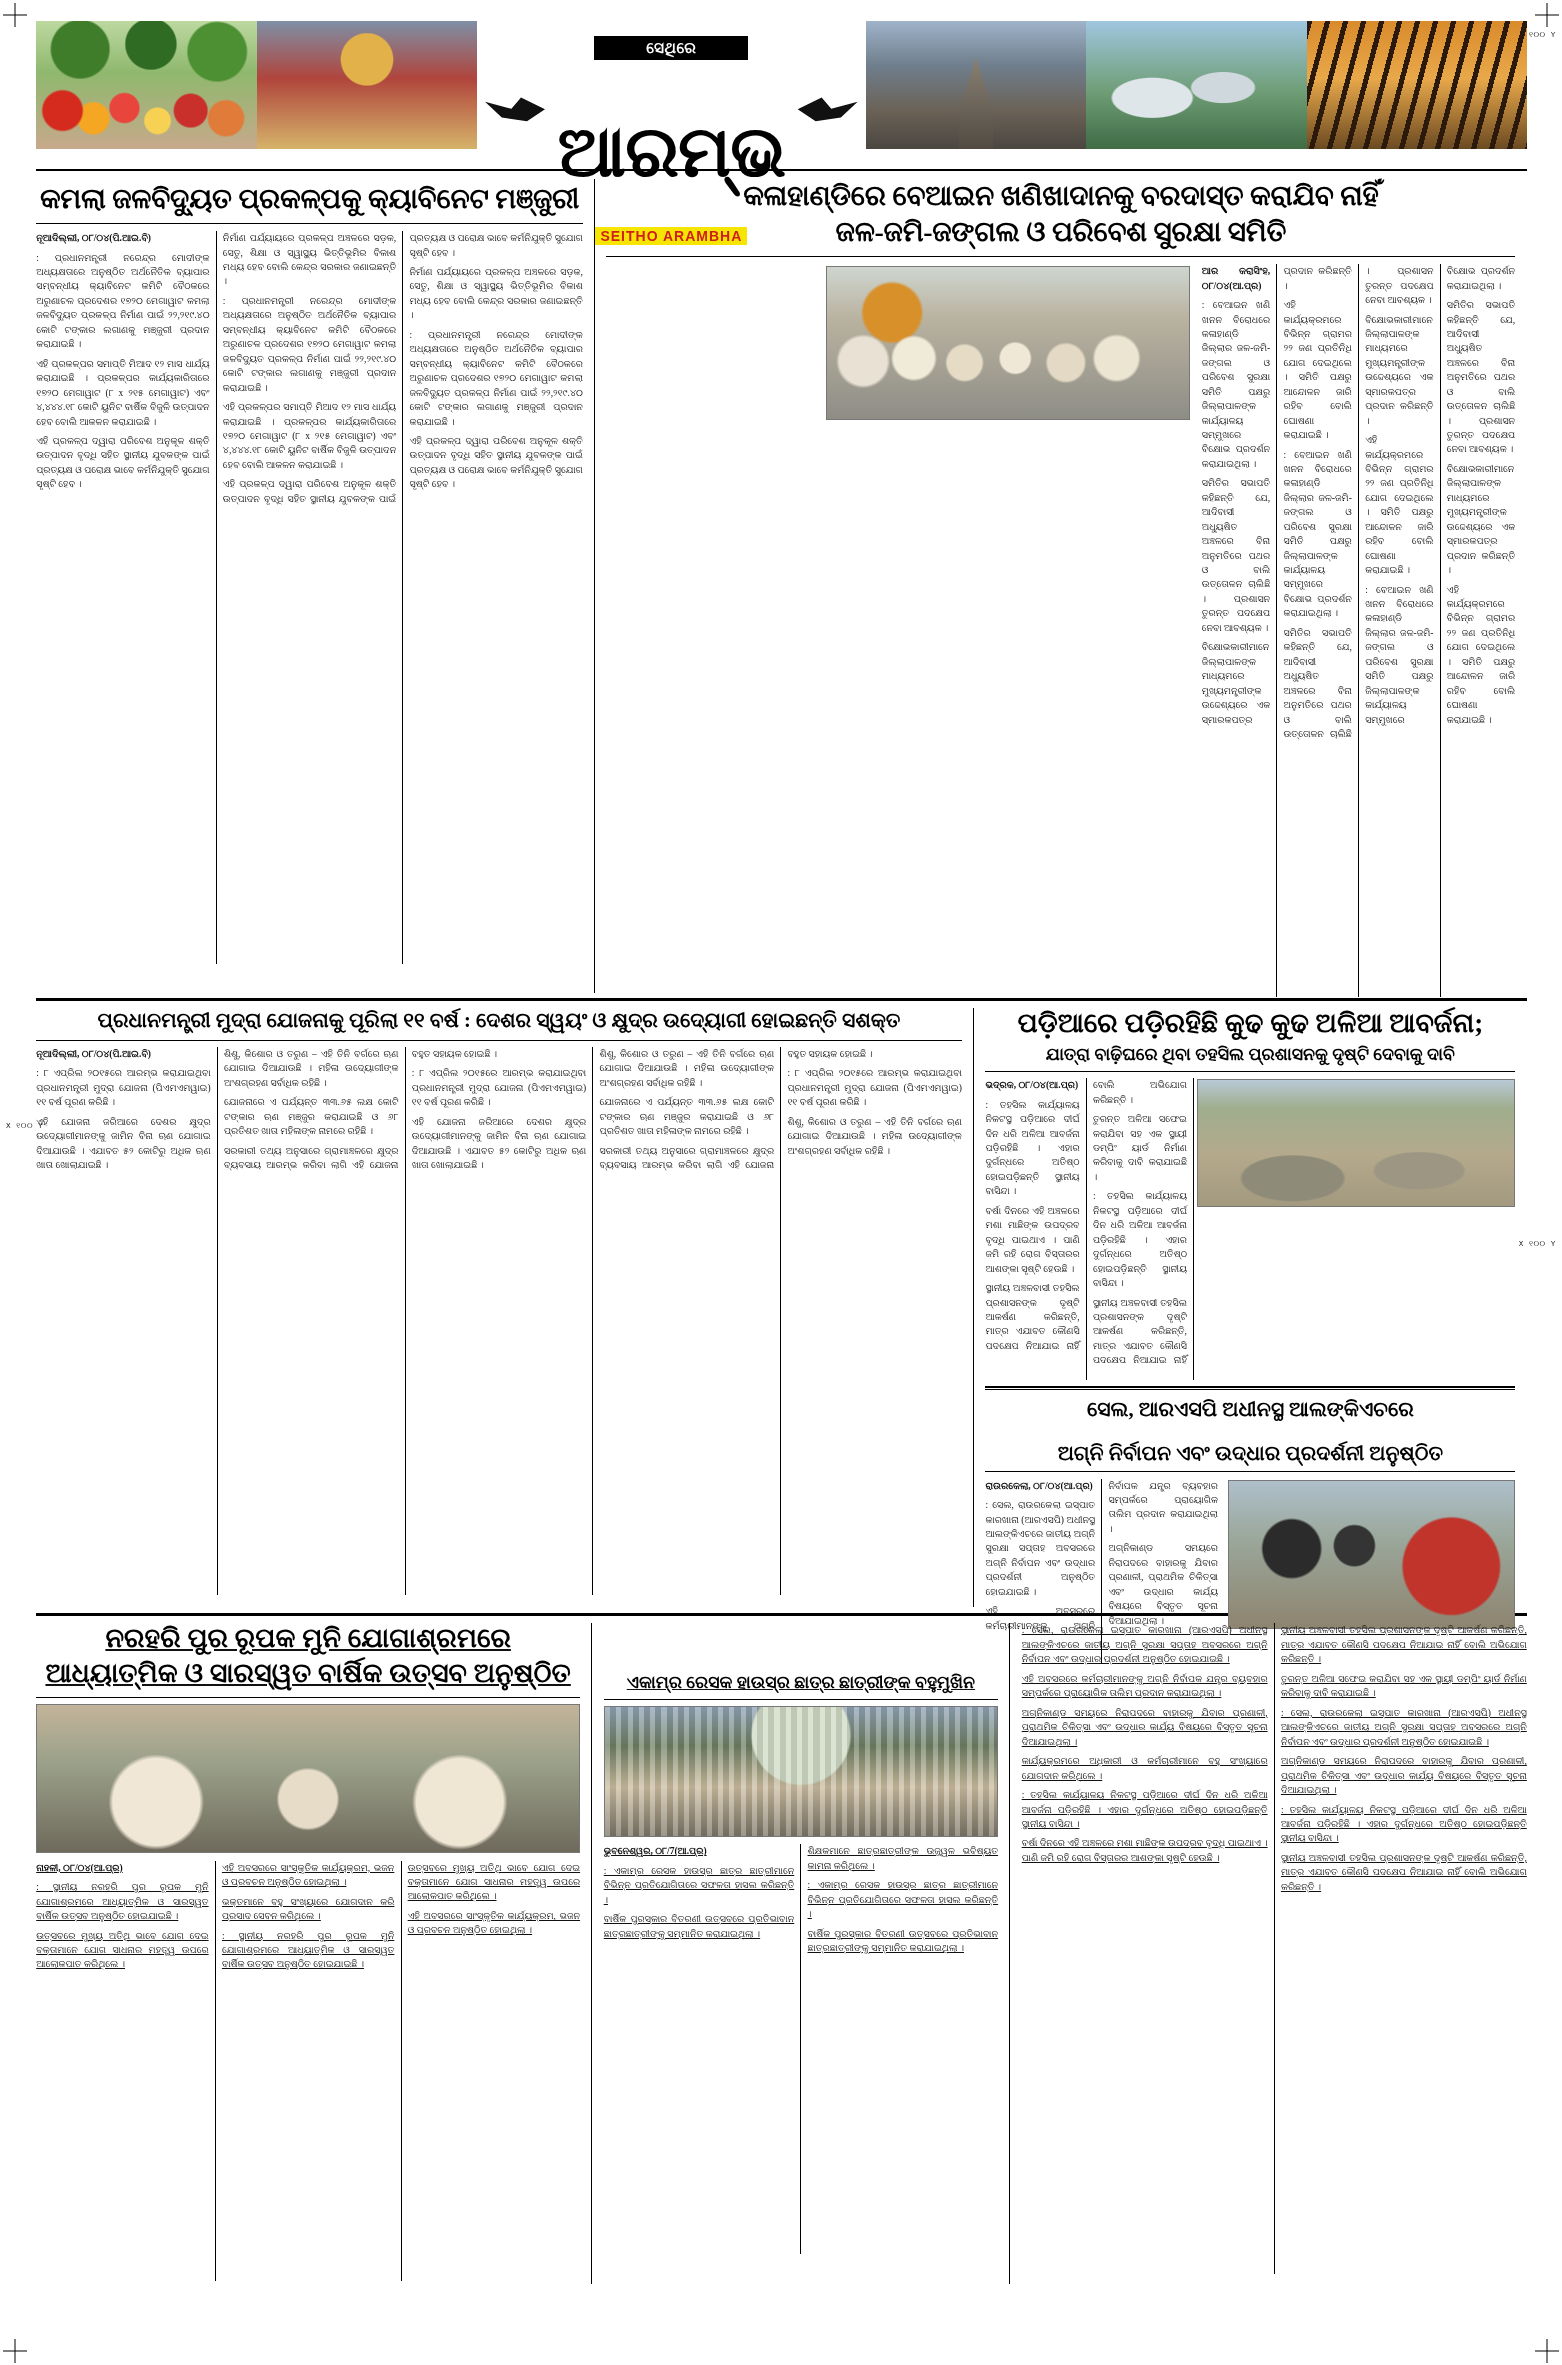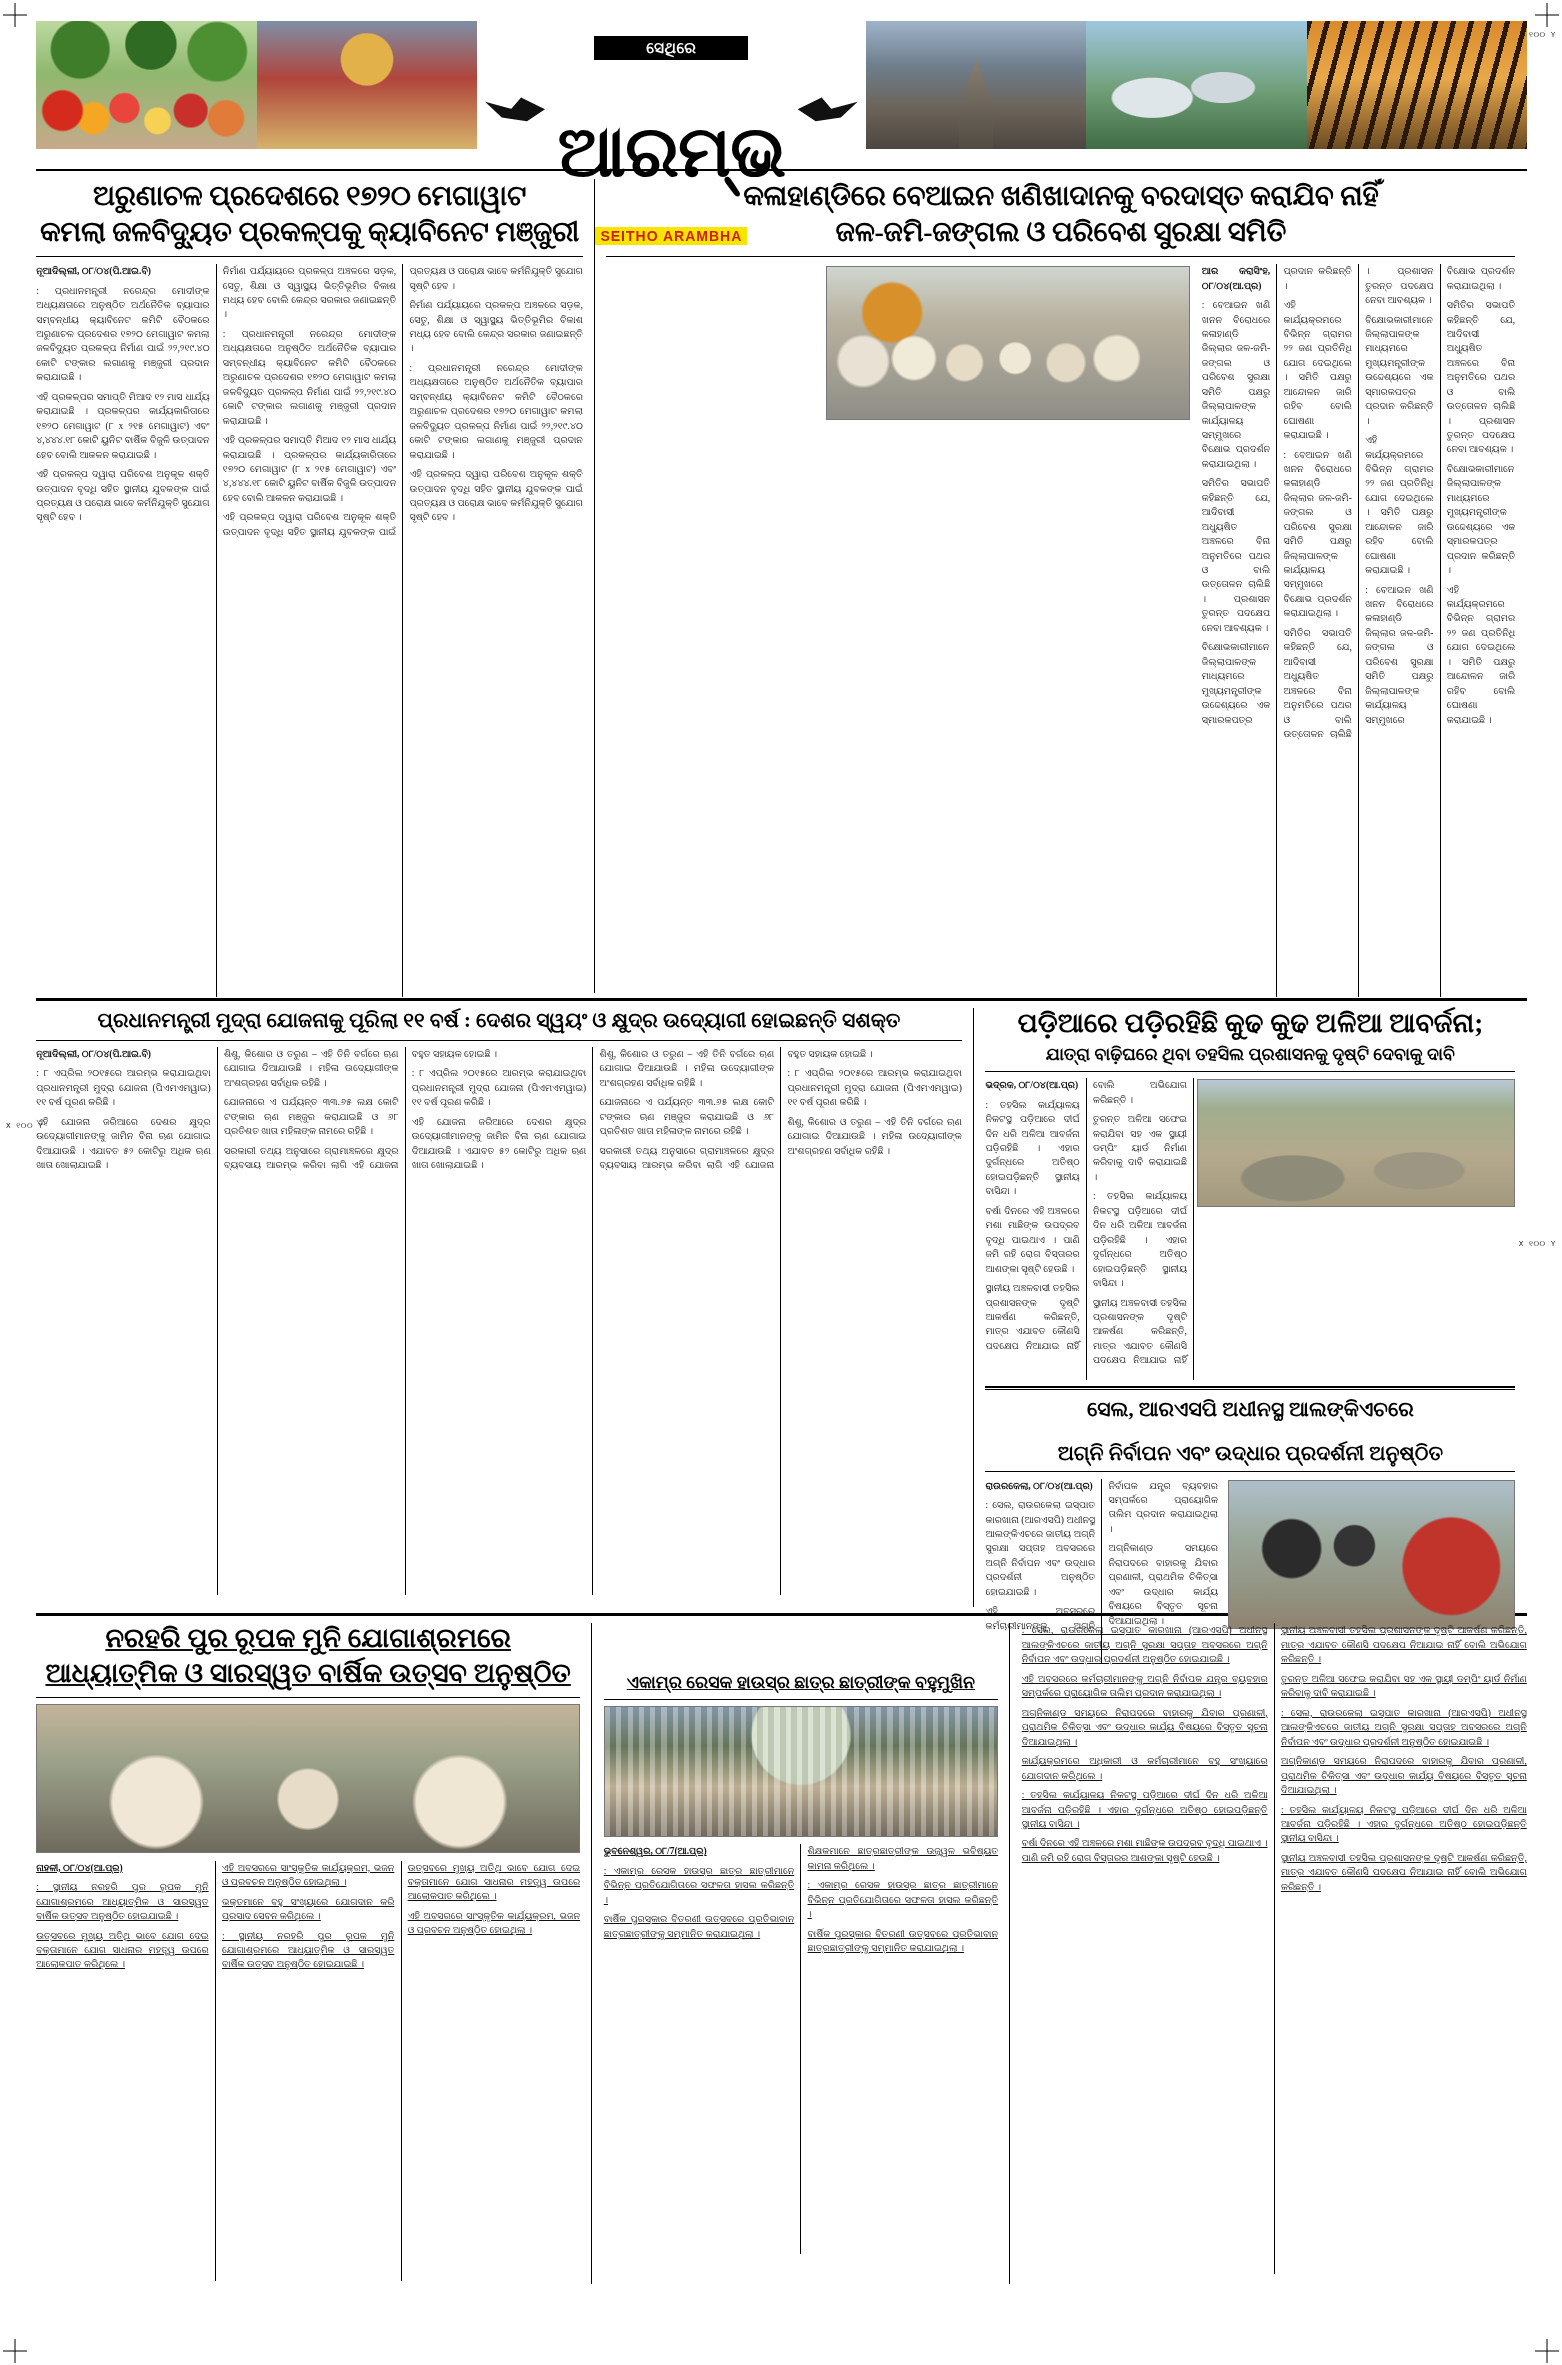--- a/index.html
+++ b/index.html
@@ -273,21 +273,20 @@
         <div class="mast-photo ph-birds"></div>
         <div class="mast-photo ph-tiger"></div>
       </div>
     </div>
 
     <div class="rule-thick"></div>
 
     <div style="display:flex; margin:7.2px 9.2px 0 9.2px; height:814px;">
 
       <div style="width:558px; padding-right:11.3px;" class="sec">
-        <div class="hl hl-xl">ଅରୁଣାଚଳ ପ୍ରଦେଶରେ ୧୭୨୦ ମେଗାୱାଟ</div>
         <div class="hl hl-xl" style="margin-top:3.1px;">କମଲା ଜଳବିଦ୍ୟୁତ ପ୍ରକଳ୍ପକୁ କ୍ୟାବିନେଟ ମଞ୍ଜୁରୀ</div>
         <div class="rule" style="margin:8.2px 0 7.2px;"></div>
         <div class="body-cols" style="column-count:3; height:733px;">
           <p><b>ନୂଆଦିଲ୍ଲୀ, ୦୮/୦୪(ପି.ଆଇ.ବି)</b></p>
           <p>: ପ୍ରଧାନମନ୍ତ୍ରୀ ନରେନ୍ଦ୍ର ମୋଦୀଙ୍କ ଅଧ୍ୟକ୍ଷତାରେ ଅନୁଷ୍ଠିତ ଅର୍ଥନୈତିକ ବ୍ୟାପାର ସମ୍ବନ୍ଧୀୟ କ୍ୟାବିନେଟ କମିଟି ବୈଠକରେ ଅରୁଣାଚଳ ପ୍ରଦେଶର ୧୭୨୦ ମେଗାୱାଟ କମଲା ଜଳବିଦ୍ୟୁତ ପ୍ରକଳ୍ପ ନିର୍ମାଣ ପାଇଁ ୨୨,୨୧୯.୪୦ କୋଟି ଟଙ୍କାର ଲଗାଣକୁ ମଞ୍ଜୁରୀ ପ୍ରଦାନ କରାଯାଇଛି ।</p>
           <p>ଏହି ପ୍ରକଳ୍ପର ସମାପ୍ତି ମିଆଦ ୧୨ ମାସ ଧାର୍ଯ୍ୟ କରାଯାଇଛି । ପ୍ରକଳ୍ପର କାର୍ଯ୍ୟକାରିତାରେ ୧୭୨୦ ମେଗାୱାଟ (୮ x ୨୧୫ ମେଗାୱାଟ) ଏବଂ ୪,୪୪୪.୧୮ କୋଟି ୟୁନିଟ ବାର୍ଷିକ ବିଜୁଳି ଉତ୍ପାଦନ ହେବ ବୋଲି ଆକଳନ କରାଯାଇଛି ।</p>
           <p>ଏହି ପ୍ରକଳ୍ପ ଦ୍ୱାରା ପରିବେଶ ଅନୁକୂଳ ଶକ୍ତି ଉତ୍ପାଦନ ବୃଦ୍ଧି ସହିତ ସ୍ଥାନୀୟ ଯୁବକଙ୍କ ପାଇଁ ପ୍ରତ୍ୟକ୍ଷ ଓ ପରୋକ୍ଷ ଭାବେ କର୍ମନିଯୁକ୍ତି ସୁଯୋଗ ସୃଷ୍ଟି ହେବ ।</p>
           <p>ନିର୍ମାଣ ପର୍ଯ୍ୟାୟରେ ପ୍ରକଳ୍ପ ଅଞ୍ଚଳରେ ସଡ଼କ, ସେତୁ, ଶିକ୍ଷା ଓ ସ୍ୱାସ୍ଥ୍ୟ ଭିତ୍ତିଭୂମିର ବିକାଶ ମଧ୍ୟ ହେବ ବୋଲି କେନ୍ଦ୍ର ସରକାର ଜଣାଇଛନ୍ତି ।</p>
           <p>: ପ୍ରଧାନମନ୍ତ୍ରୀ ନରେନ୍ଦ୍ର ମୋଦୀଙ୍କ ଅଧ୍ୟକ୍ଷତାରେ ଅନୁଷ୍ଠିତ ଅର୍ଥନୈତିକ ବ୍ୟାପାର ସମ୍ବନ୍ଧୀୟ କ୍ୟାବିନେଟ କମିଟି ବୈଠକରେ ଅରୁଣାଚଳ ପ୍ରଦେଶର ୧୭୨୦ ମେଗାୱାଟ କମଲା ଜଳବିଦ୍ୟୁତ ପ୍ରକଳ୍ପ ନିର୍ମାଣ ପାଇଁ ୨୨,୨୧୯.୪୦ କୋଟି ଟଙ୍କାର ଲଗାଣକୁ ମଞ୍ଜୁରୀ ପ୍ରଦାନ କରାଯାଇଛି ।</p>
           <p>ଏହି ପ୍ରକଳ୍ପର ସମାପ୍ତି ମିଆଦ ୧୨ ମାସ ଧାର୍ଯ୍ୟ କରାଯାଇଛି । ପ୍ରକଳ୍ପର କାର୍ଯ୍ୟକାରିତାରେ ୧୭୨୦ ମେଗାୱାଟ (୮ x ୨୧୫ ମେଗାୱାଟ) ଏବଂ ୪,୪୪୪.୧୮ କୋଟି ୟୁନିଟ ବାର୍ଷିକ ବିଜୁଳି ଉତ୍ପାଦନ ହେବ ବୋଲି ଆକଳନ କରାଯାଇଛି ।</p>

